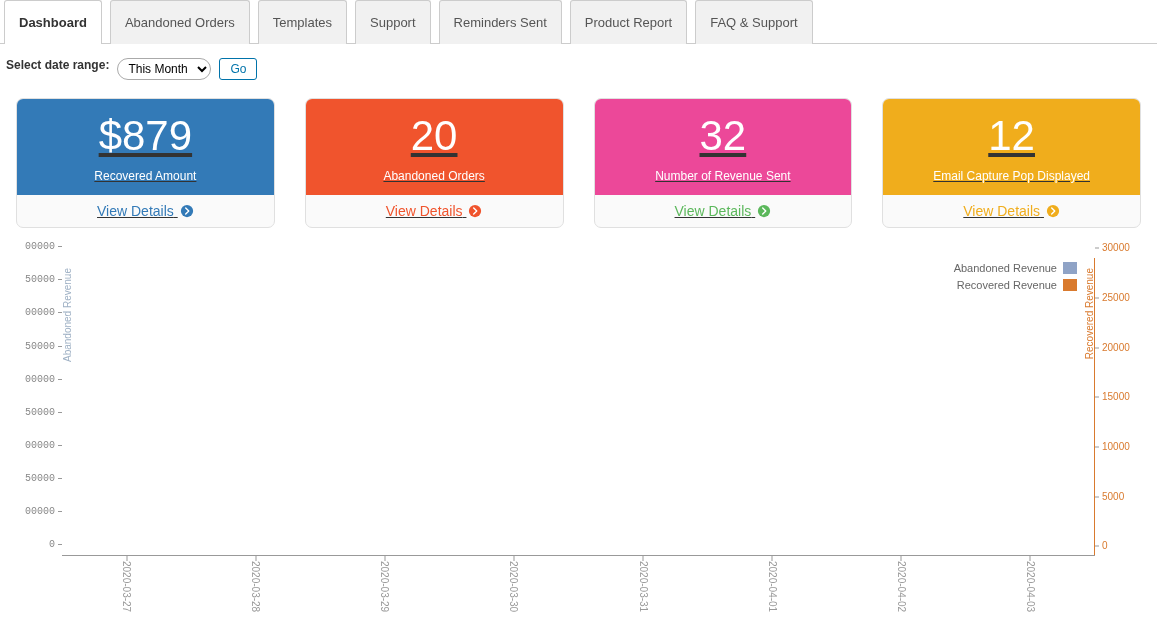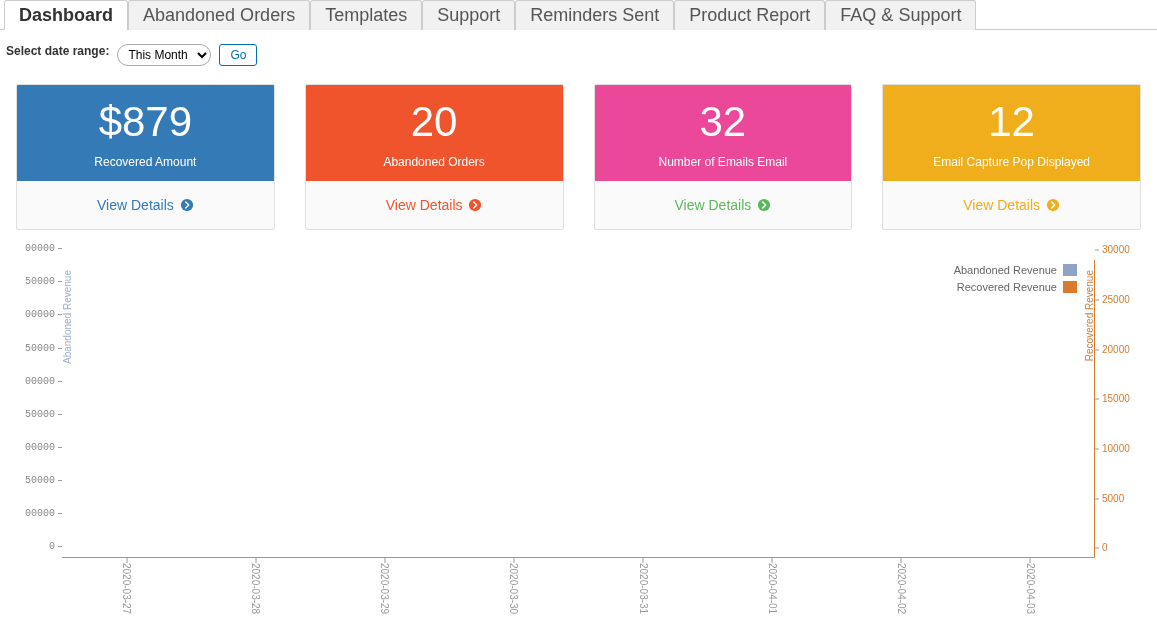--- a/index.html
+++ b/index.html
@@ -15,25 +15,25 @@
   .tabs {
     display: flex;
     border-bottom: 1px solid #ccc;
     padding: 0;
     margin: 0 0 14px 0;
     gap: 0;
   }
   .tab {
     border: 1px solid #ccc;
     border-bottom: none;
-    padding: 4px 14px;
-    margin-right: 0;
+    padding: 14px 14px;
+    margin-right: 8px;
     margin-bottom: -1px;
     background: #f1f1f1;
-    font-size: 18px;
+    font-size: 13px;
     color: #555;
     cursor: pointer;
     border-radius: 3px 3px 0 0;
   }
   .tab.active {
     background: #fff;
     font-weight: 600;
     color: #333;
   }
   .tab:first-child { margin-left: 4px; }
@@ -65,45 +65,46 @@
 
   
   .cards {
     display: flex;
     gap: 30px;
     padding: 0 16px 24px 16px;
   }
   .card {
     flex: 1 1 0;
     border: 1px solid #e0e0e0;
-    border-radius: 2px;
+    border-radius: 7px;
     overflow: hidden;
     background: #fafafa;
     min-width: 0;
+    text-decoration: underline;
   }
   .card-top {
     color: #fff;
     text-align: center;
     padding: 14px 8px 12px 8px;
   }
   .card-value {
     font-size: 42px;
     font-weight: 300;
     line-height: 1.1;
   }
   .card-label {
     font-size: 12px;
     margin-top: 10px;
     font-weight: 400;
     white-space: nowrap;
     overflow: hidden;
   }
   .card-bottom {
     text-align: center;
-    padding: 16px 4px;
+    padding: 8px 4px;
     font-size: 14px;
     font-weight: 500;
     cursor: pointer;
   }
   .card-bottom svg { vertical-align: -2px; margin-left: 2px; }
   .c-blue   .card-top { background: #337ab7; }
   .c-orange .card-top { background: #f0542d; }
   .c-green  .card-top { background: #ec4899; }
   .c-yellow .card-top { background: #f0ad1c; }
   .c-blue   .card-bottom { color: #337ab7; }
@@ -261,21 +262,21 @@
       <span>View Details</span>
       <svg width="14" height="14" viewBox="0 0 16 16" fill="currentColor">
           <circle cx="8" cy="8" r="7" fill="currentColor"></circle>
           <path d="M6.5 4.5 10 8l-3.5 3.5" stroke="#fff" stroke-width="1.6" fill="none" stroke-linecap="round" stroke-linejoin="round"></path>
         </svg>
     </div>
   </div>
   <div class="card c-green">
     <div class="card-top">
       <div class="card-value">32</div>
-      <div class="card-label">Number of Emails Email</div>
+      <div class="card-label">Number of Revenue Sent</div>
     </div>
     <div class="card-bottom">
       <span>View Details</span>
       <svg width="14" height="14" viewBox="0 0 16 16" fill="currentColor">
           <circle cx="8" cy="8" r="7" fill="currentColor"></circle>
           <path d="M6.5 4.5 10 8l-3.5 3.5" stroke="#fff" stroke-width="1.6" fill="none" stroke-linecap="round" stroke-linejoin="round"></path>
         </svg>
     </div>
   </div>
   <div class="card c-yellow">

